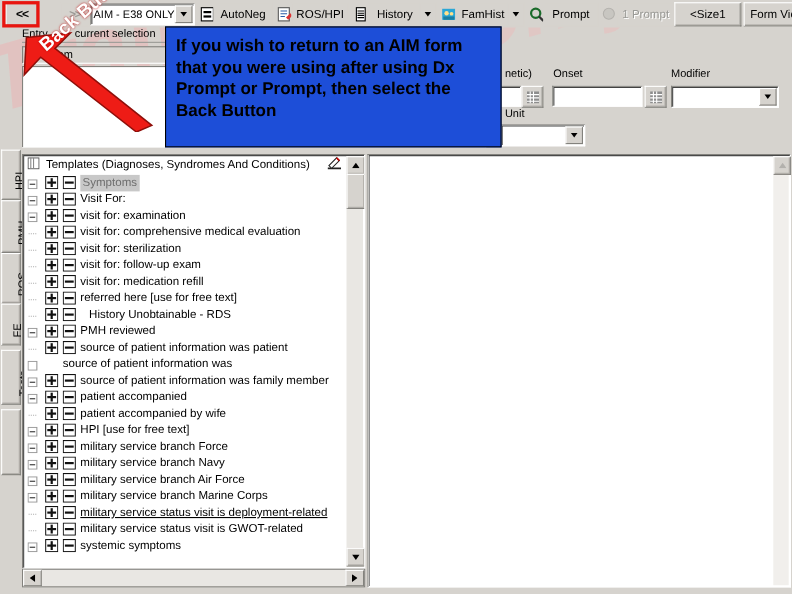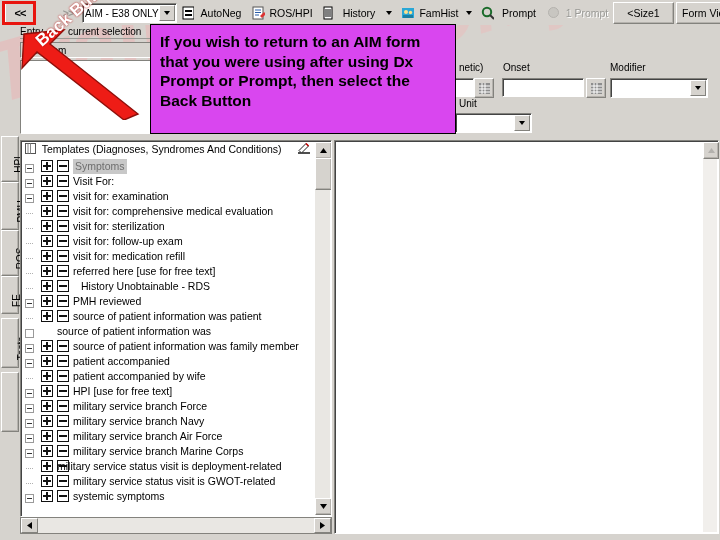--- a/index.html
+++ b/index.html
@@ -133,21 +133,21 @@
   .rightpane{
     position:absolute;left:334px;top:140px;width:383px;height:392px;background:#fff;
     border:1px solid #83827d;border-right-color:#fff;border-bottom-color:#fff;
     box-shadow:inset 1px 1px 0 #434343;
   }
   .rp-scroll{position:absolute;right:1px;top:1px;width:14px;bottom:1px;background:#f1efec;}
 
   
   .callout{
     position:absolute;left:150px;top:24px;width:306px;height:110px;
-    background:#d946ef;border:1px solid #000;
+    background:#1d4ed8;border:1px solid #000;
     padding:7px 9px;box-sizing:border-box;
     font-size:15.5px;font-weight:bold;line-height:1.26;
     color:#000;
   }
 
   
   .redbox{
     position:absolute;left:2px;top:1px;width:34px;height:24px;
     border:3px solid #e8150f;box-sizing:border-box;
   }
@@ -663,21 +663,21 @@
             </svg></span>
           <span class="boldplus" style="left: 20px;"><svg width="12" height="12" viewBox="0 0 12 12">
               <rect x="0.5" y="0.5" width="11" height="11" fill="#fff" stroke="#111"></rect>
               <rect x="5" y="2" width="2" height="8" fill="#111"></rect>
               <rect x="2" y="5" width="8" height="2" fill="#111"></rect>
             </svg></span>
           <span class="boldplus" style="left: 36px;"><svg width="12" height="12" viewBox="0 0 12 12">
               <rect x="0.5" y="0.5" width="11" height="11" fill="#fff" stroke="#111"></rect>
               <rect x="2" y="5" width="8" height="2" fill="#111"></rect>
             </svg></span>
-          <span class="label" style="left: 36px;">military service status visit is deployment-related</span>
+          <span class="label" style="left: 52px; text-decoration: underline;">military service status visit is deployment-related</span>
         </div>
         <div class="trow">
           <span class="dash" style="left: 4px;"><svg width="11" height="9" viewBox="0 0 11 9">
               <path d="M1 4.5h7" stroke="#b0b0b0" stroke-dasharray="1 1"></path>
             </svg></span>
           <span class="boldplus" style="left: 20px;"><svg width="12" height="12" viewBox="0 0 12 12">
               <rect x="0.5" y="0.5" width="11" height="11" fill="#fff" stroke="#111"></rect>
               <rect x="5" y="2" width="2" height="8" fill="#111"></rect>
               <rect x="2" y="5" width="8" height="2" fill="#111"></rect>
             </svg></span>

